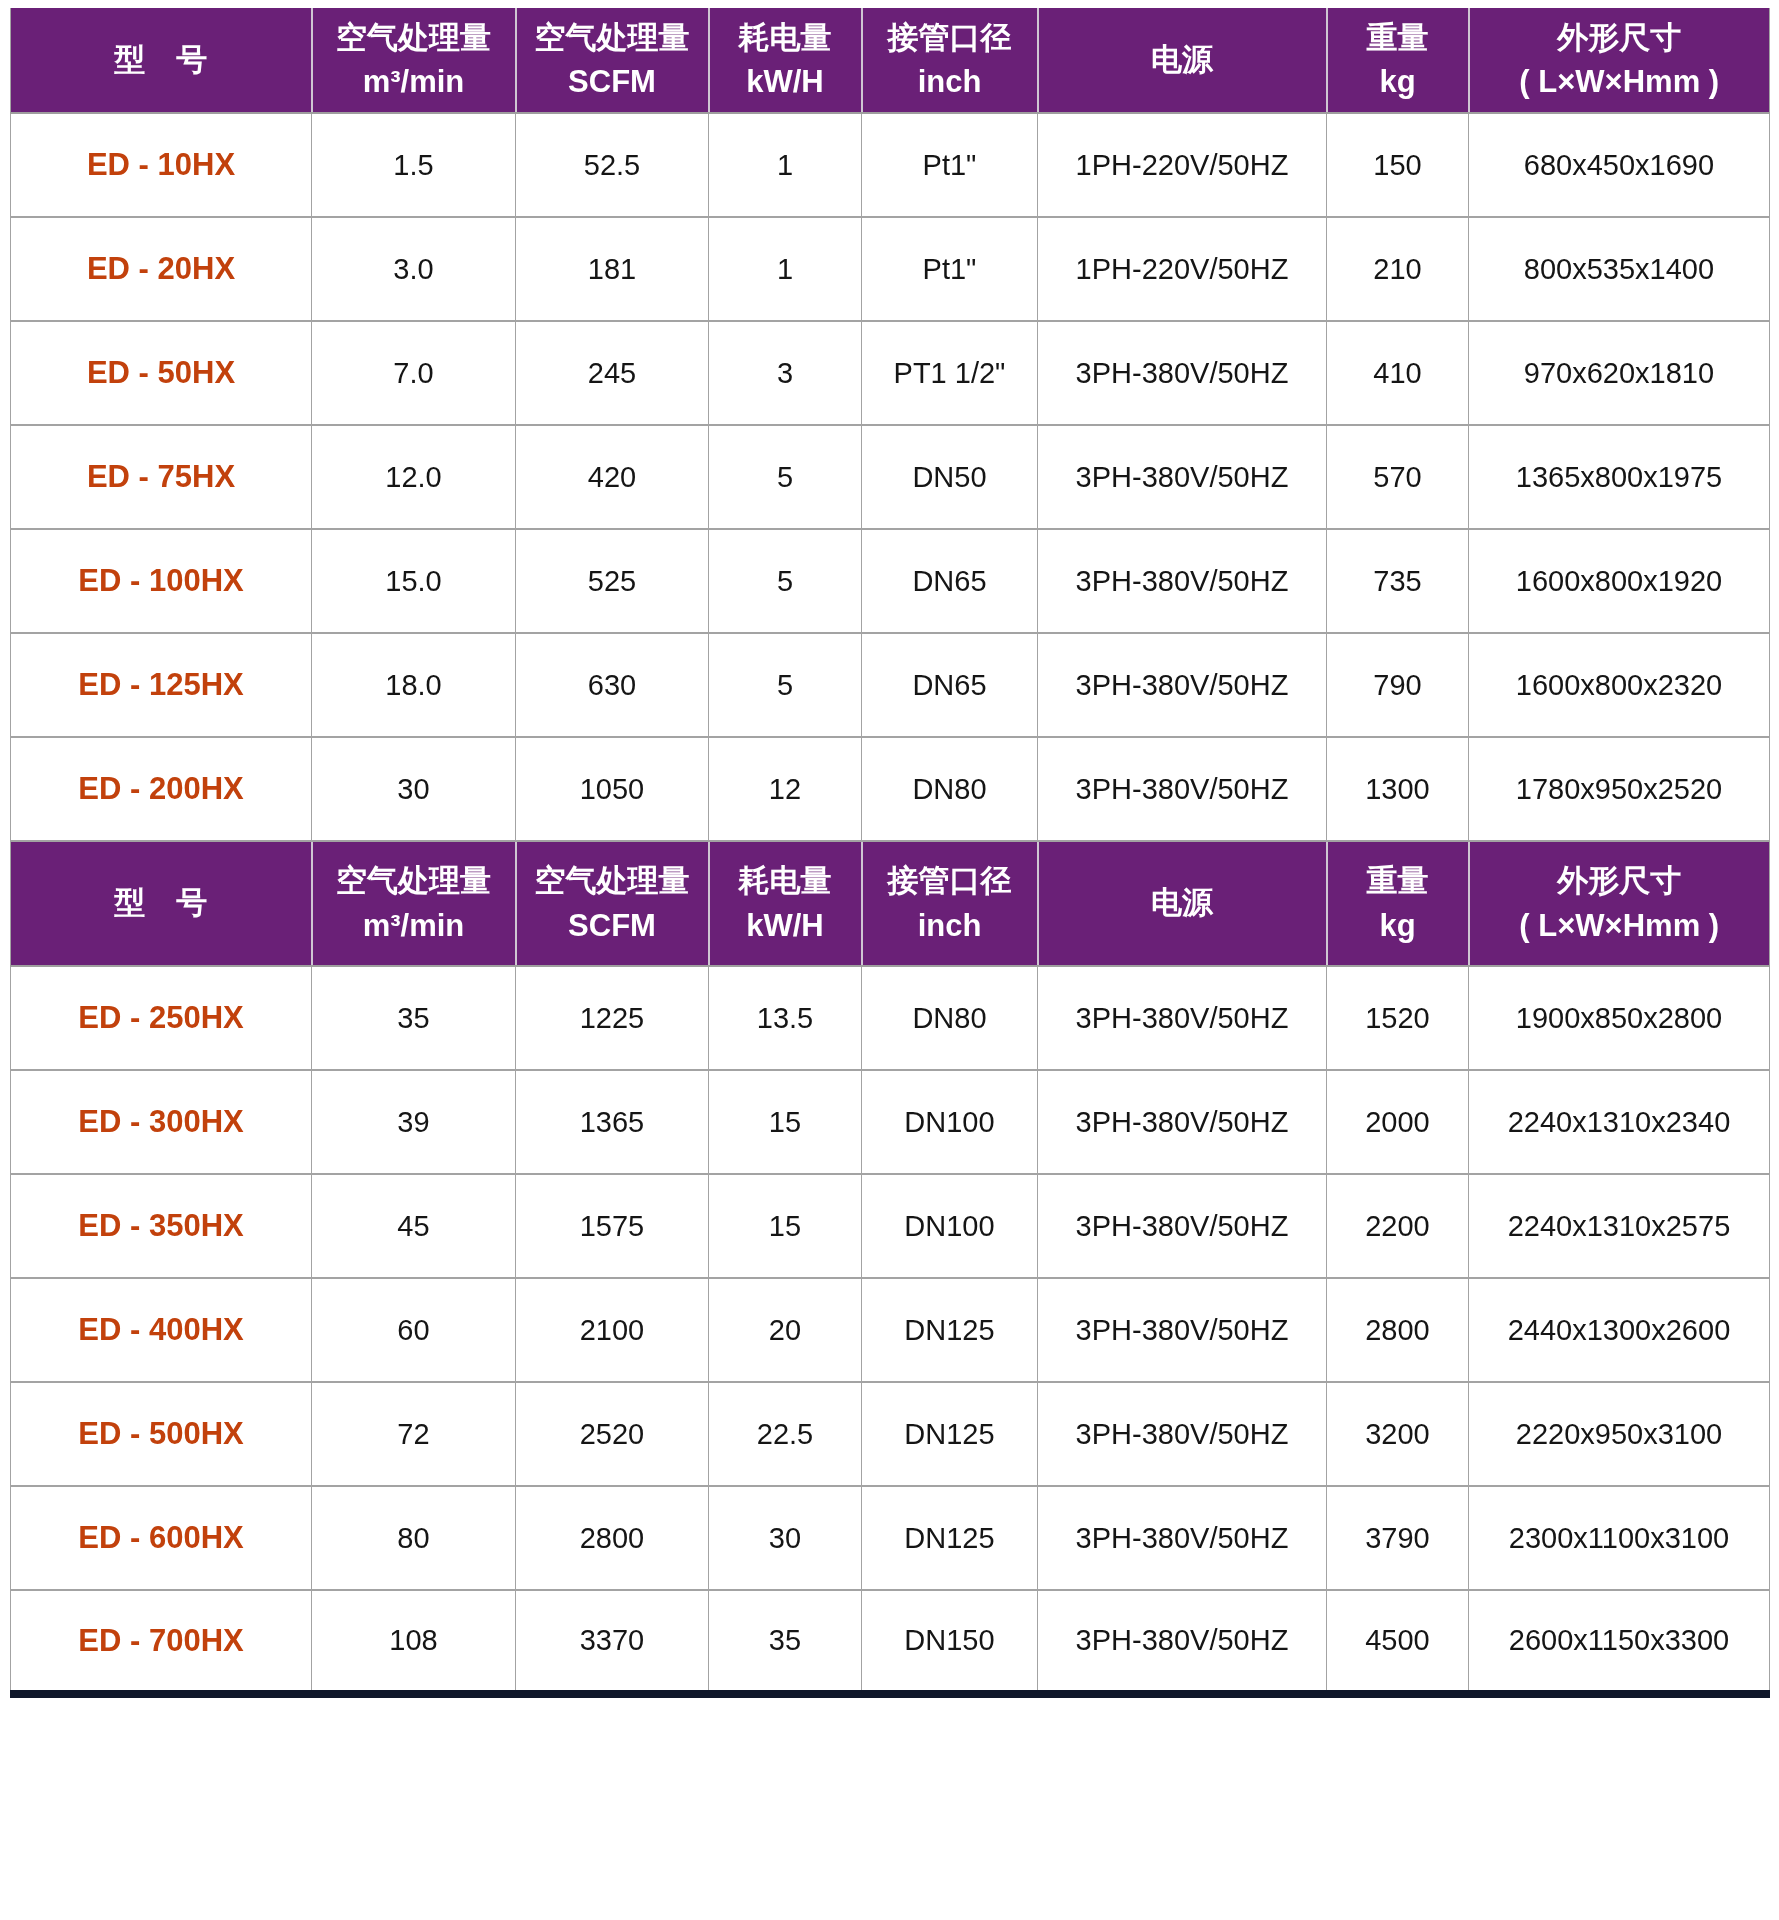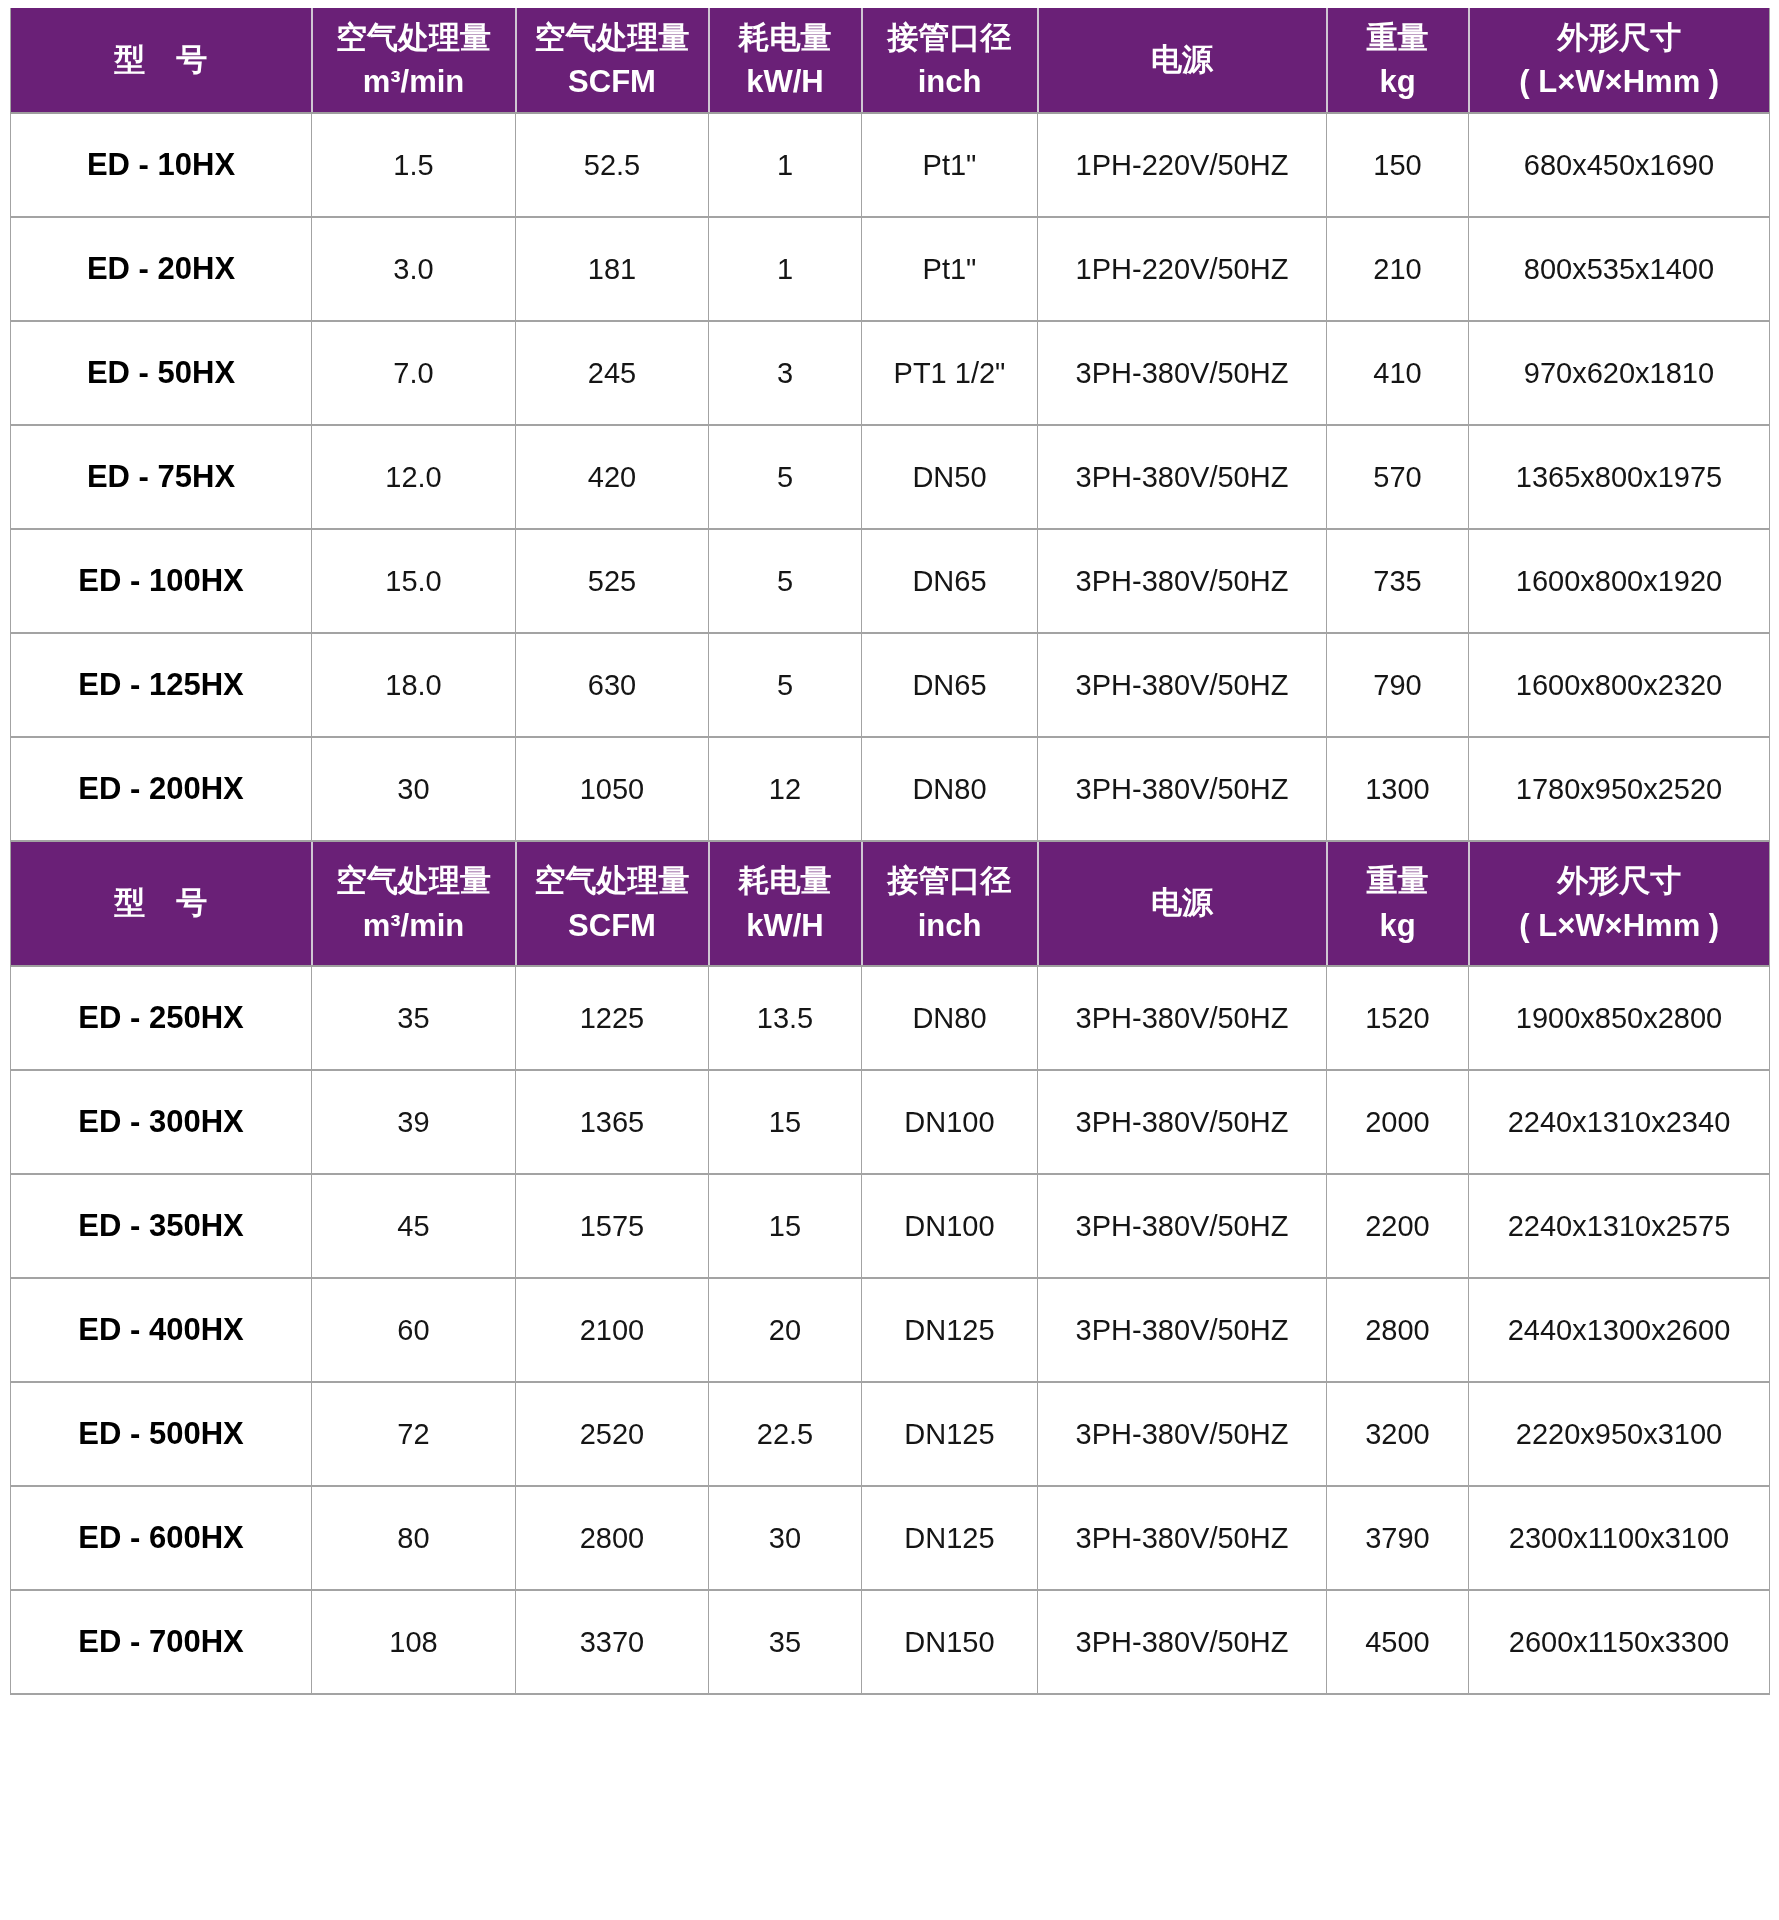--- a/index.html
+++ b/index.html
@@ -54,26 +54,26 @@
     font-size: 29px;
     text-align: center;
     vertical-align: middle;
     border: 1px solid #a3a3a3;
     border-top-width: 2px;
     border-bottom-width: 2px;
     padding: 0;
   }
   tr.data-row { height: 104px; }
   tr.data-row td.model-cell {
-    color: #000000;
+    color: #c2410c;
     font-weight: bold;
     font-size: 31px;
   }
   
-  table.spec-table { border-left: 1px solid #a3a3a3; border-right: 1px solid #a3a3a3; border-bottom: 2px solid #0f172a; }
+  table.spec-table { border-left: 1px solid #a3a3a3; border-right: 1px solid #a3a3a3; border-bottom: 8px solid #0f172a; }
 </style>
 </head>
 <body>
 
 <div class="page">
   <table class="spec-table">
     <colgroup>
       <col class="c-model">
         <col class="c-m3">
         <col class="c-scfm">

